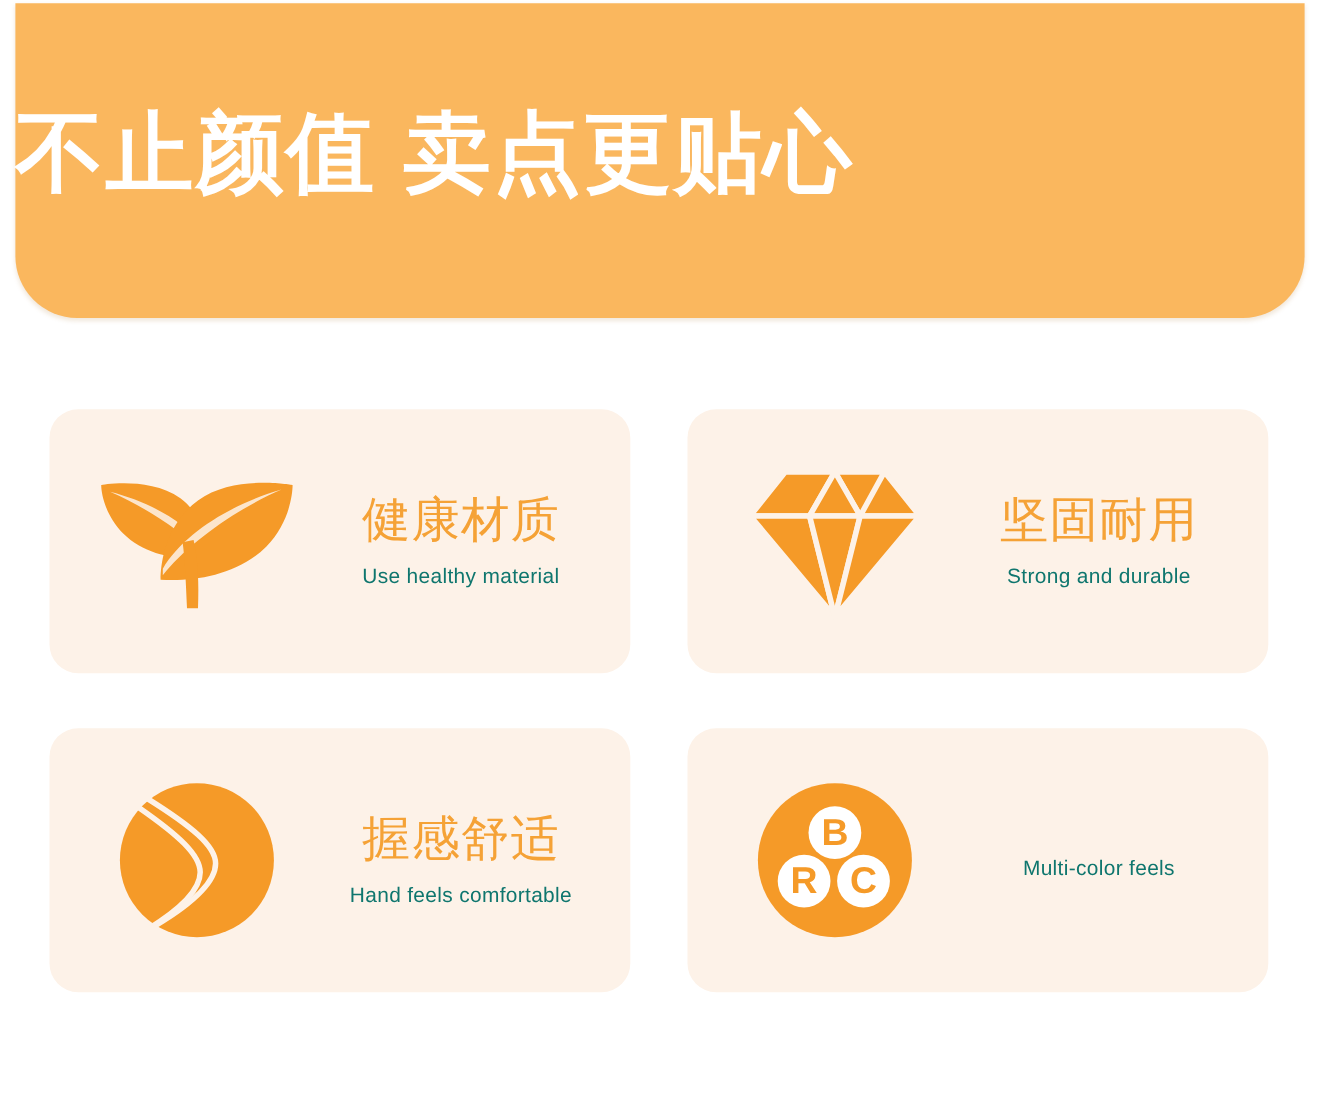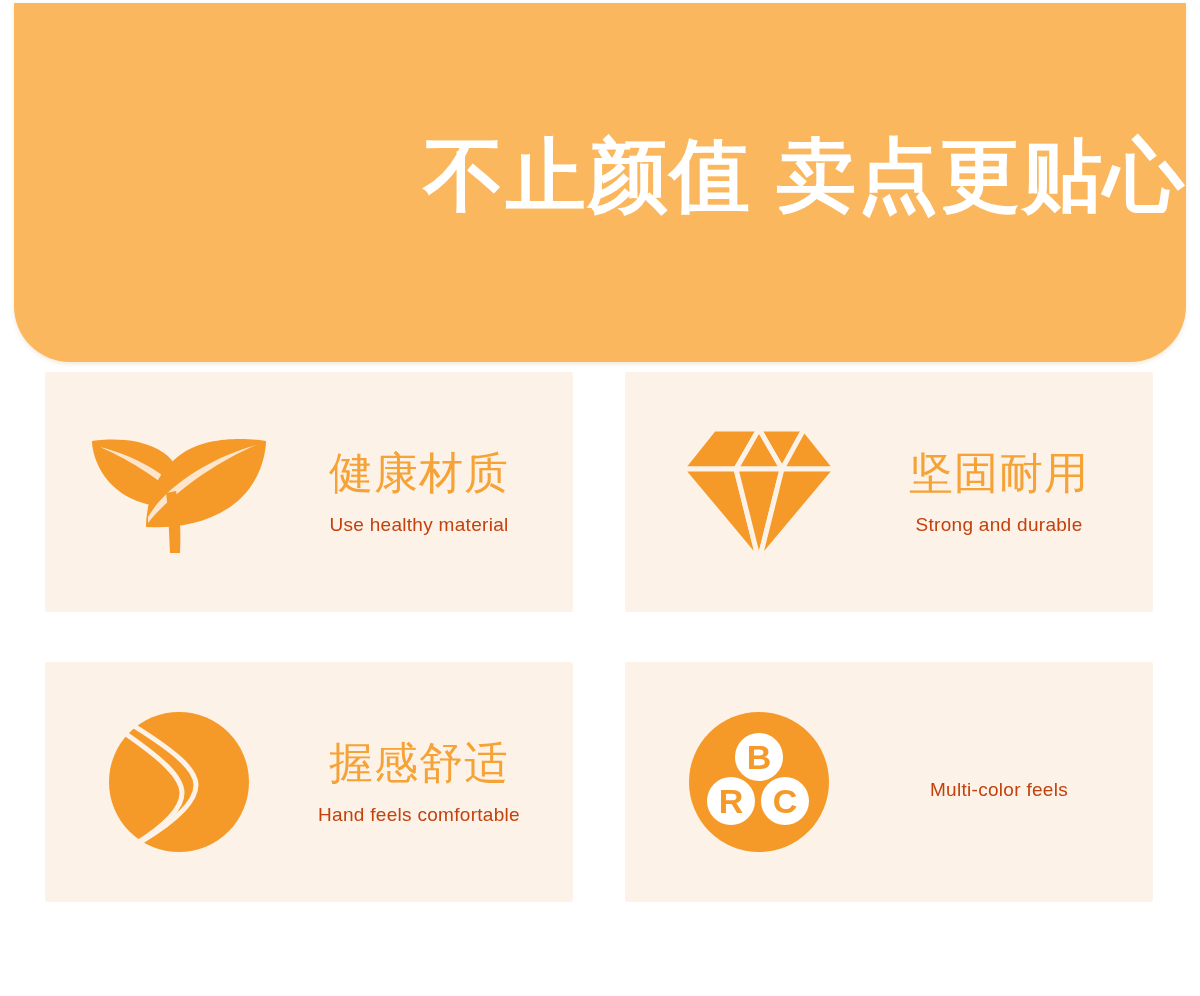--- a/index.html
+++ b/index.html
@@ -15,26 +15,26 @@
     overflow: hidden;
     position: relative;
   }
 
   
   .banner {
     position: absolute;
     left: 14px;
     top: 3px;
     width: 1172px;
-    height: 359px;
+    height: 286px;
     background: #fab75e;
     border-radius: 0 0 56px 56px;
     display: flex;
     align-items: center;
-    justify-content: flex-end;
+    justify-content: flex-start;
     box-shadow: 0 2px 4px rgba(180, 130, 60, 0.18);
   }
   .banner-title {
     color: #ffffff;
     font-size: 80px;
     font-weight: 700;
     letter-spacing: 2px;
     line-height: 1;
     text-align: center;
     white-space: nowrap;
@@ -49,21 +49,21 @@
     top: 372px;
     width: 1110px;
     display: grid;
     grid-template-columns: 528px 528px;
     grid-template-rows: 240px 240px;
     column-gap: 52px;
     row-gap: 50px;
   }
   .card {
     background: #fdf2e8;
-    border-radius: 2px;
+    border-radius: 26px;
     display: flex;
     align-items: center;
     box-sizing: border-box;
     padding-left: 34px;
   }
   .card-icon {
     width: 200px;
     min-width: 200px;
     height: 160px;
     display: flex;
@@ -80,21 +80,21 @@
   }
   .card-title {
     color: #f5a236;
     font-size: 44px;
     line-height: 1.12;
     font-weight: 400;
     letter-spacing: 1px;
     white-space: nowrap;
   }
   .card-sub {
-    color: #c2410c;
+    color: #0f766e;
     font-size: 19px;
     font-weight: 400;
     margin-top: 16px;
     letter-spacing: 0.3px;
     white-space: nowrap;
   }
   svg { display: block; }
 </style>
 </head>
 <body>

